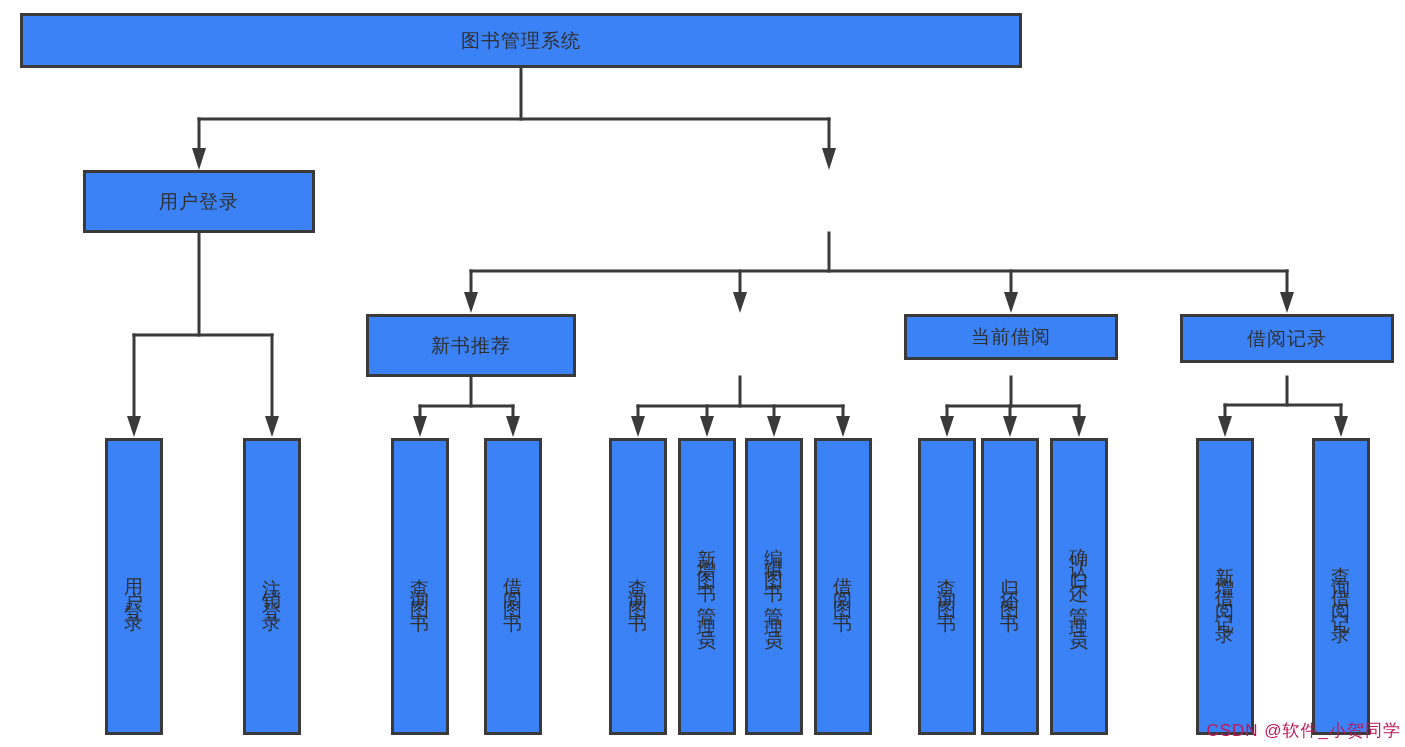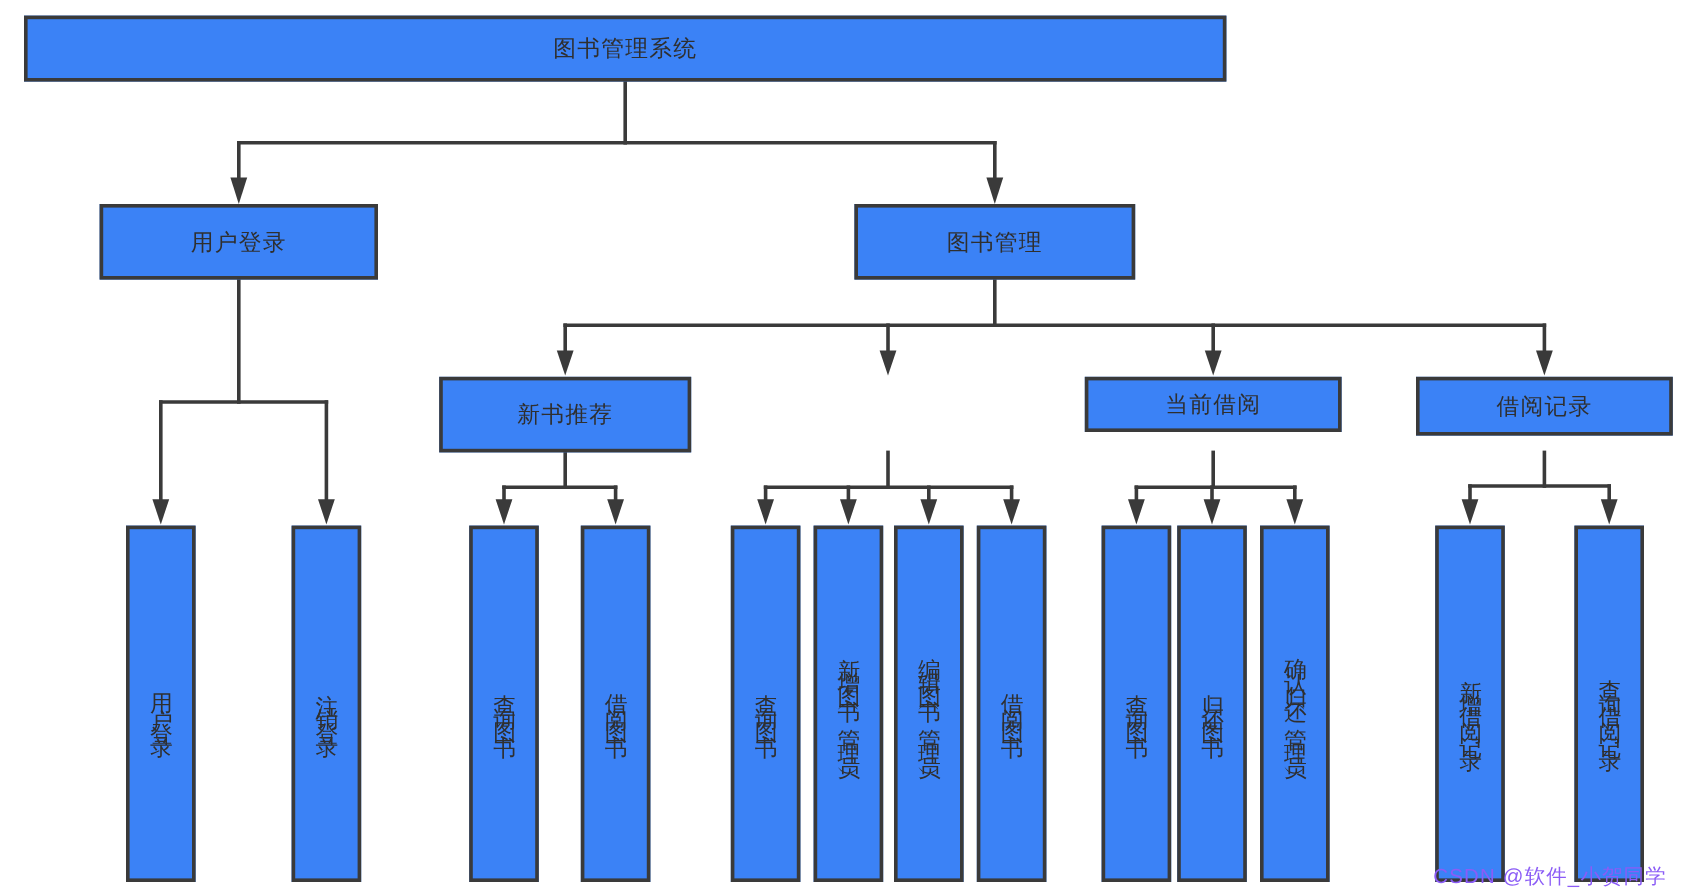--- a/index.html
+++ b/index.html
@@ -23,23 +23,23 @@
     text-align:center;
   }
   .box.v span{
     writing-mode:vertical-lr;
     text-orientation:mixed;
     letter-spacing:0.62em;
     line-height:1;
   }
   .watermark{
     position:absolute;
-    right:16px;bottom:5px;
+    right:4px;bottom:5px;
     font-size:17px;
-    color:#8b5cf6;
+    color:#be185d;
     letter-spacing:1px;
     white-space:nowrap;
   }
 </style>
 </head>
 <body>
 
 <div class="canvas">
 
   <svg class="connectors" width="1405" height="747" viewBox="0 0 1405 747" xmlns="http://www.w3.org/2000/svg">
@@ -108,23 +108,20 @@
     </g>
   </svg>
 
   <div class="box h" style="left:20px;top:13px;width:1002px;height:55px">
     <span>图书管理系统</span>
   </div>
 
   <div class="box h" style="left:83px;top:170px;width:232px;height:63px">
     <span>用户登录</span>
   </div>
-  <div class="box h" style="left:712px;top:170px;width:234px;height:63px">
-    <span>图书管理</span>
-  </div>
 
   <div class="box h" style="left:366px;top:314px;width:210px;height:63px">
     <span>新书推荐</span>
   </div>
   <div class="box h" style="left:904px;top:314px;width:214px;height:46px">
     <span>当前借阅</span>
   </div>
   <div class="box h" style="left:1180px;top:314px;width:214px;height:49px">
     <span>借阅记录</span>
   </div>

